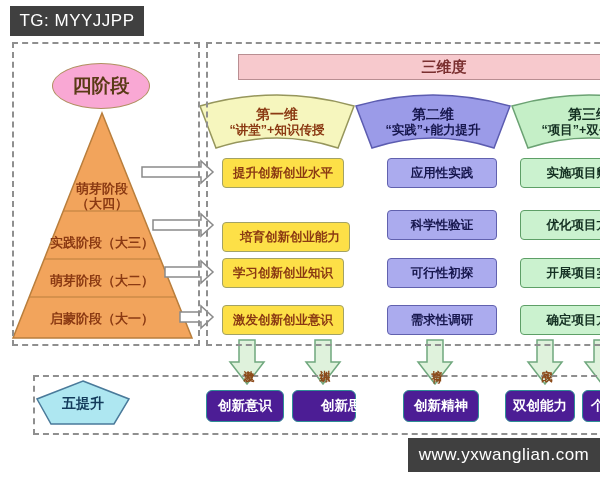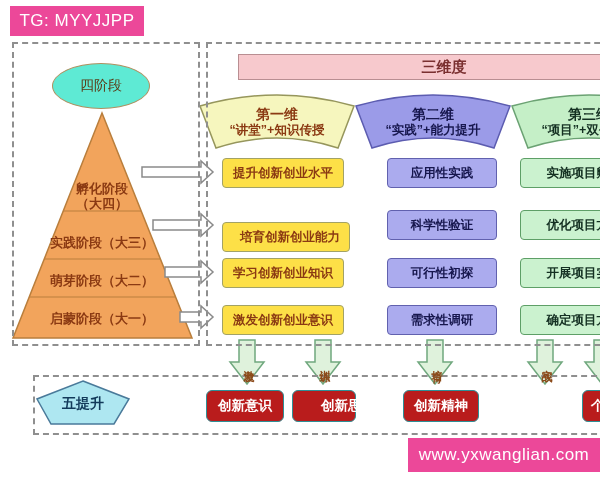--- a/index.html
+++ b/index.html
@@ -2,31 +2,31 @@
 <html><head>
 <meta charset="utf-8">
 <style>
   html,body{margin:0;padding:0;background:#fff;}
   #stage{
     position:relative;width:600px;height:480px;overflow:hidden;background:#fff;
     font-family:"Liberation Sans","DejaVu Sans",sans-serif;
   }
   .abs{position:absolute;}
   .wm{
-    background:#ec4899;color:#fff;font-size:17px;letter-spacing:0.5px;
+    background:#404040;color:#fff;font-size:17px;letter-spacing:0.5px;
     display:flex;align-items:center;justify-content:center;
   }
   .panel{border:2px dashed #8f8f8f;}
   .banner{
     background:#F7C9CD;border:1px solid #B98E92;color:#7A3030;
     font-size:15px;font-weight:bold;text-align:center;line-height:24px;
   }
   .ellipse{
-    background:#5eead4;border:1px solid #B09060;border-radius:50%;
-    color:#5A3A16;font-size:14px;font-weight:normal;
+    background:#f9a8d4;border:1px solid #B09060;border-radius:50%;
+    color:#5A3A16;font-size:19px;font-weight:bold;
     display:flex;align-items:center;justify-content:center;
   }
   .pyr-label{
     color:#8B3A13;font-size:13px;font-weight:bold;text-align:center;
     line-height:15px;white-space:pre-line;
   }
   .fan-label{text-align:center;font-weight:bold;}
   .fan-label .t{font-size:14px;line-height:17px;}
   .fan-label .s{font-size:12.5px;line-height:15px;}
   .fan1-c{color:#8B3A13;}
@@ -38,21 +38,21 @@
     box-sizing:border-box;white-space:nowrap;overflow:visible;
   }
   .col1{background:#fde047;border:1.5px solid #A2A266;color:#8B3A13;}
   .col2{background:#ABABEE;border:1.5px solid #6161AE;color:#17174E;margin-left:8px;}
   .col3{background:#CBF2CF;border:1.5px solid #5E9F67;color:#143022;}
   .varrow-label{
     writing-mode:vertical-rl;color:#8B4A1A;font-size:11px;font-weight:bold;
     text-align:center;letter-spacing:1px;
   }
   .cyanbox{
-    background:#b91c1c;border:1.5px solid #2F8F96;border-radius:6px;
+    background:#4c1d95;border:1.5px solid #2F8F96;border-radius:6px;
     color:#fff;font-size:13.5px;font-weight:bold;height:32px;box-sizing:border-box;
     display:flex;align-items:center;justify-content:center;white-space:nowrap;
   }
   .penta-label{color:#123A5A;font-size:14px;font-weight:bold;text-align:center;}
   svg{position:absolute;left:0;top:0;}
 </style>
 </head>
 <body>
 
 <div id="stage">
@@ -85,21 +85,21 @@
   <div class="abs panel" style="left:12px;top:42px;width:184px;height:300px;"></div>
   <div class="abs panel" style="left:206px;top:42px;width:440px;height:300px;"></div>
   <div class="abs panel" style="left:33px;top:375px;width:580px;height:56px;"></div>
 
   <div class="abs wm" style="left:10px;top:6px;width:134px;height:30px;">TG: MYYJJPP</div>
 
   <div class="abs banner" style="left:238px;top:54px;width:410px;height:24px;">三维度</div>
 
   <div class="abs ellipse" style="left:52px;top:63px;width:96px;height:44px;">四阶段</div>
 
-  <div class="abs pyr-label" style="left:40px;top:181px;width:124px;">孵化阶段
+  <div class="abs pyr-label" style="left:40px;top:181px;width:124px;">萌芽阶段
 （大四）</div>
   <div class="abs pyr-label" style="left:20px;top:235px;width:164px;">实践阶段（大三）</div>
   <div class="abs pyr-label" style="left:20px;top:273px;width:164px;">萌芽阶段（大二）</div>
   <div class="abs pyr-label" style="left:20px;top:311px;width:164px;">启蒙阶段（大一）</div>
 
   <div class="abs fan-label fan1-c" style="left:210px;top:106px;width:134px;">
     <div class="t">第一维</div>
     <div class="s">“讲堂”+知识传授</div>
   </div>
   <div class="abs fan-label fan2-c" style="left:366px;top:106px;width:134px;">
@@ -129,17 +129,18 @@
   <div class="abs varrow-label" style="left:241px;top:342px;height:40px;">激发</div>
   <div class="abs varrow-label" style="left:317px;top:342px;height:40px;">训练</div>
   <div class="abs varrow-label" style="left:429px;top:342px;height:40px;">培育</div>
   <div class="abs varrow-label" style="left:539px;top:342px;height:40px;">实战</div>
 
   <div class="abs penta-label" style="left:50px;top:395px;width:66px;">五提升</div>
 
   <div class="abs cyanbox" style="left:206px;top:390px;width:78px;">创新意识</div>
   <div class="abs cyanbox" style="left:292px;top:390px;width:64px;padding-left:48px;">创新思维</div>
   <div class="abs cyanbox" style="left:403px;top:390px;width:76px;">创新精神</div>
+  <div class="abs cyanbox" style="left:505px;top:390px;width:70px;">双创能力</div>
   <div class="abs cyanbox" style="left:582px;top:390px;width:76px;justify-content:flex-start;padding-left:8px;">个性发展</div>
 
   <div class="abs wm" style="left:408px;top:438px;width:192px;height:34px;">www.yxwanglian.com</div>
 
 </div>
 
 </body></html>

